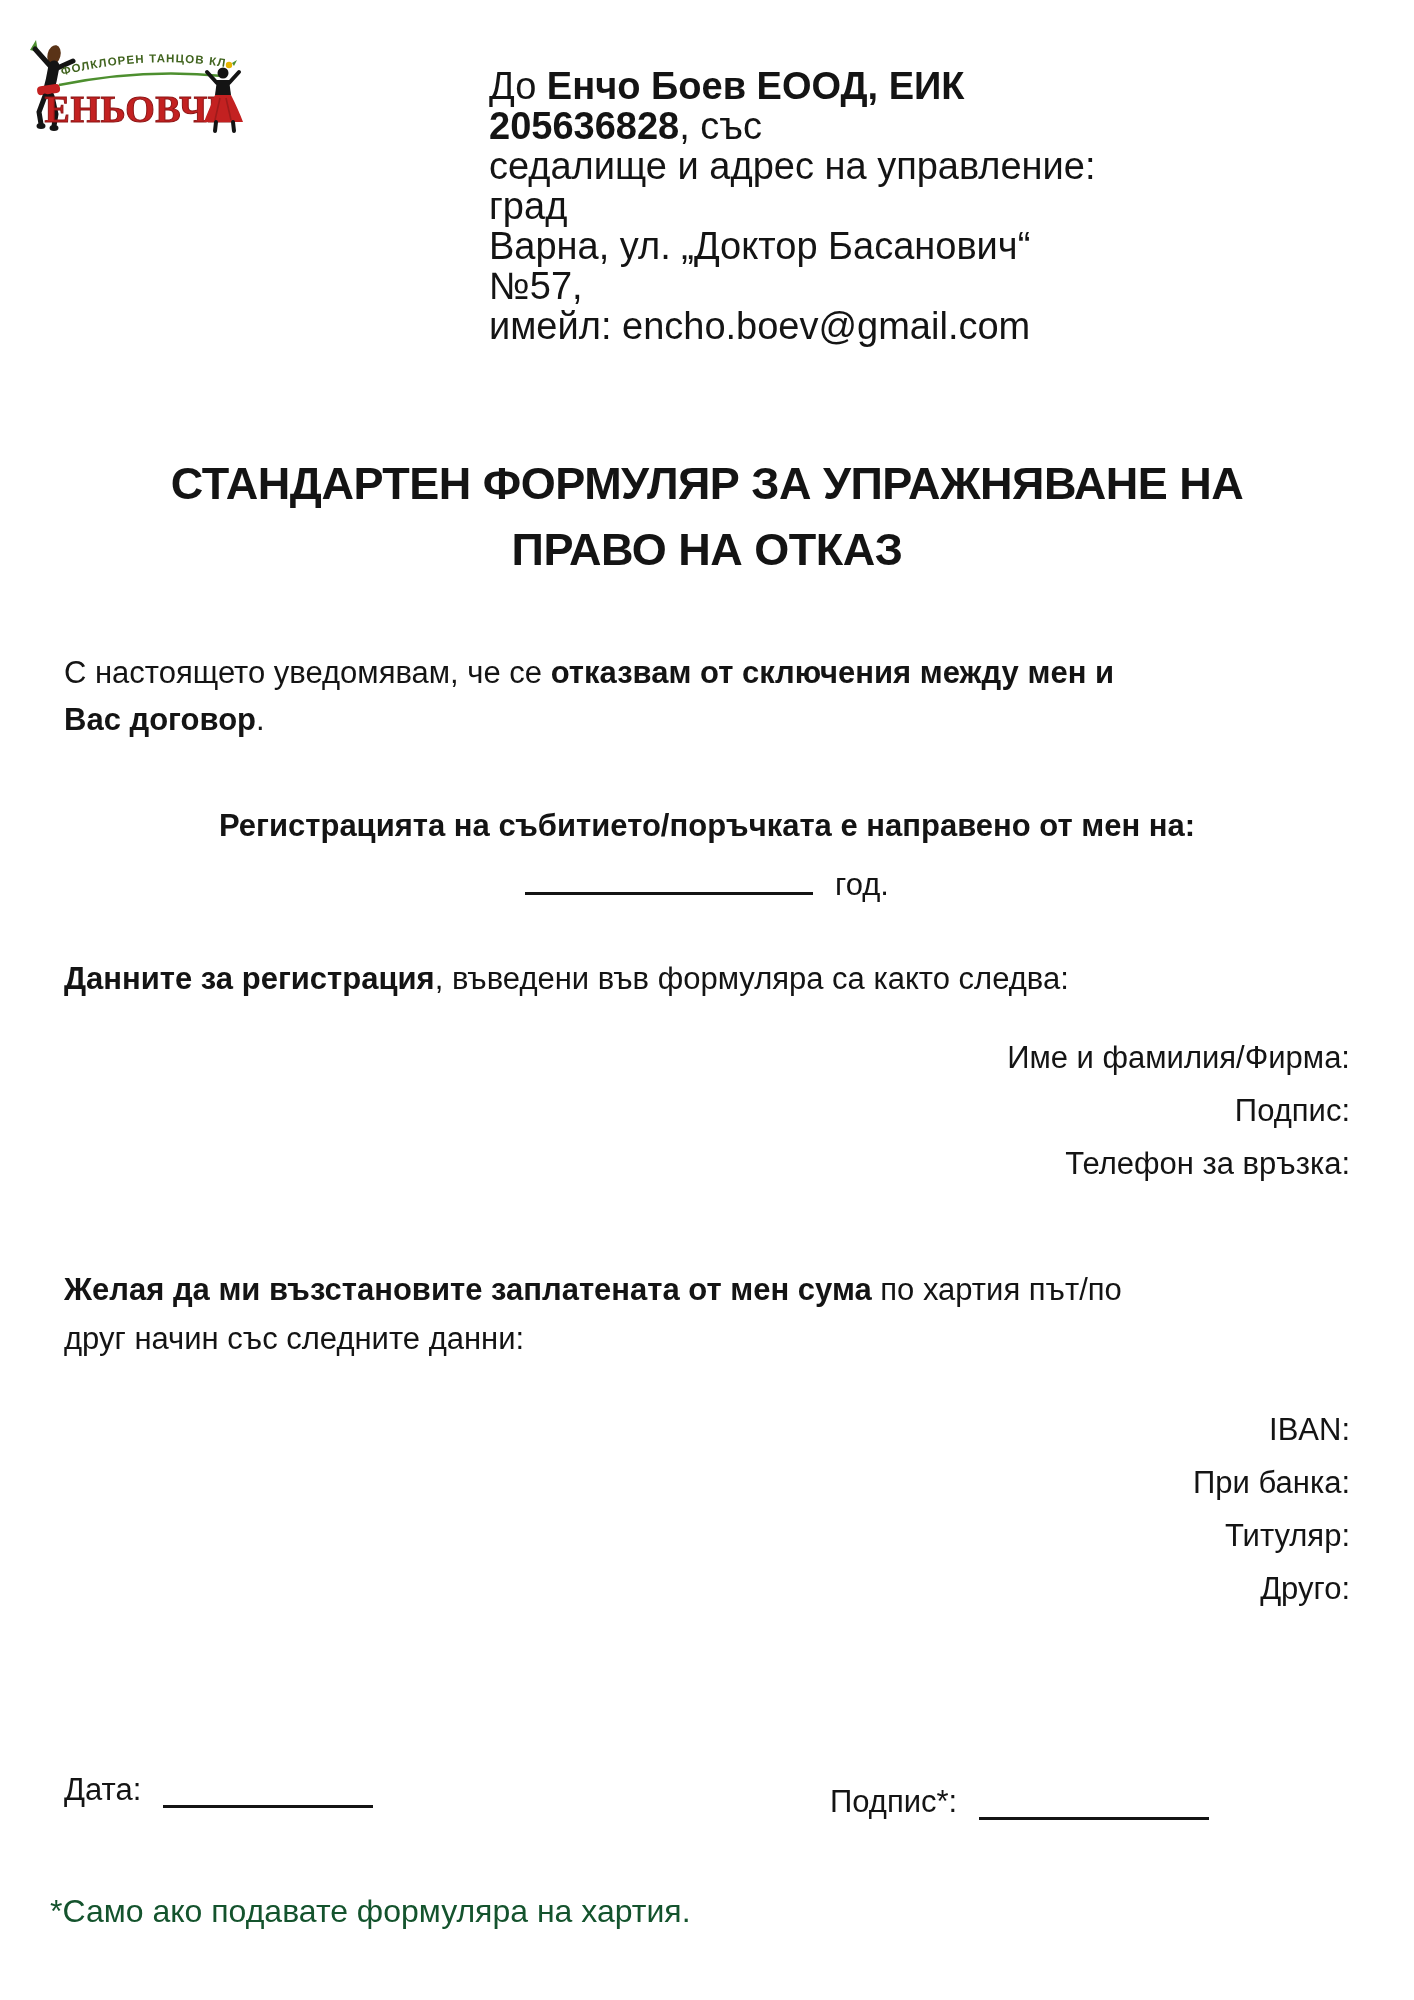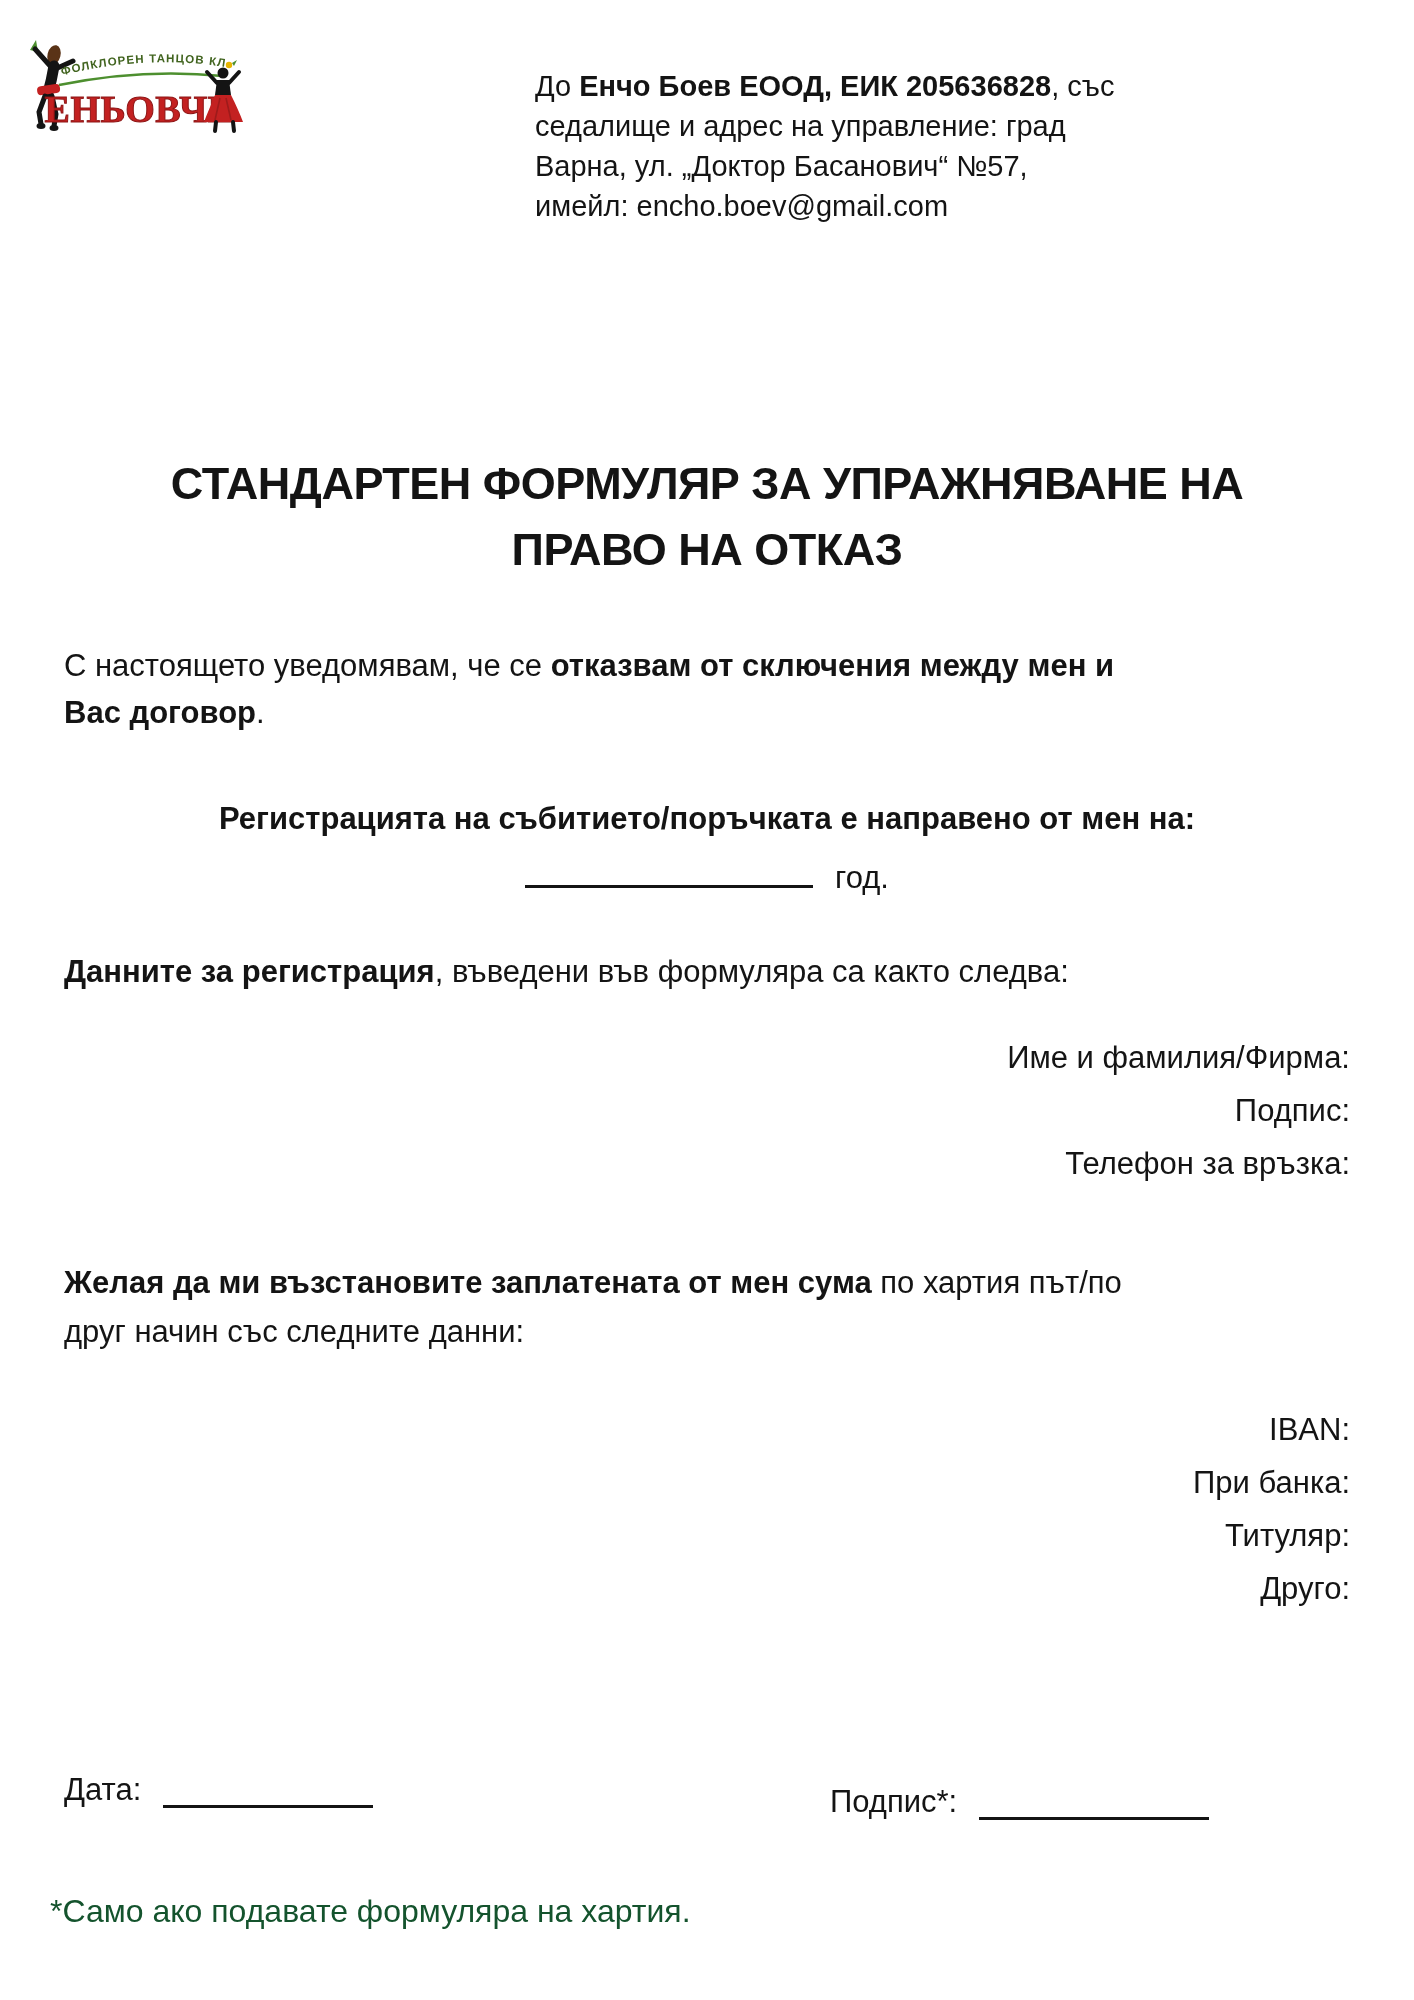--- a/index.html
+++ b/index.html
@@ -9,32 +9,32 @@
     height: 2000px;
     background: #ffffff;
     font-family: "Liberation Sans", sans-serif;
     color: #141414;
     overflow: hidden;
   }
   
   .logo { position: absolute; left: 14px; top: 36px; width: 230px; height: 100px; }
   .recipient {
     position: absolute; left: 489px; top: 66px; width: 610px;
-    font-size: 29px; line-height: 40px; color: #141414; margin-left: 46px;
+    font-size: 38px; line-height: 40px; color: #141414;
   }
   .recipient b { font-weight: bold; }
   
   .title {
     position: absolute; top: 420px; left: 0; width: 100%;
     text-align: center; font-size: 45px; font-weight: bold; line-height: 66px;
     letter-spacing: -0.5px;
     margin-top: 31px;
   }
   
-  .block { position: absolute; left: 64px; width: 1286px; font-size: 31px; }
+  .block { position: absolute; left: 64px; width: 1286px; font-size: 31px; margin-top: 7px; }
   .intro { top: 642px; line-height: 47px; }
   .reg { top: 795px; line-height: 47px; text-align: center; }
   .reg .blank-row { margin-top: 12px; }
   .data-intro { top: 948px; line-height: 47px; }
   .refund { top: 1258px; line-height: 49px; }
   b { font-weight: bold; }
   
   .u {
     display: inline-block;
     border-bottom: 3px solid #141414;

